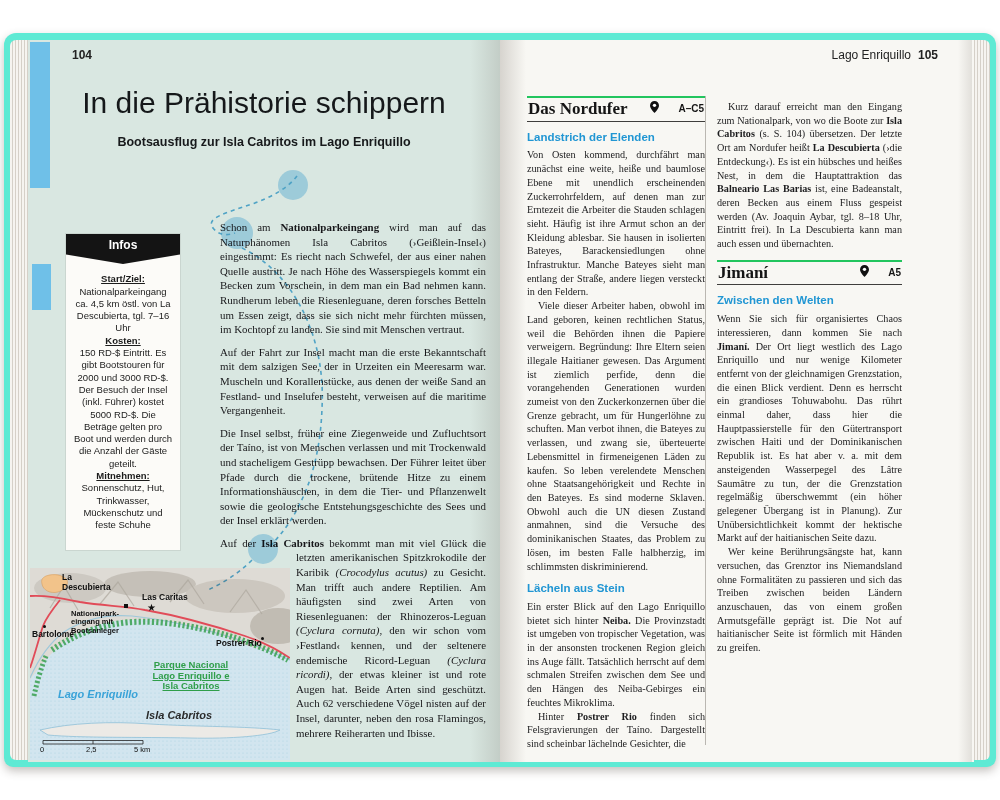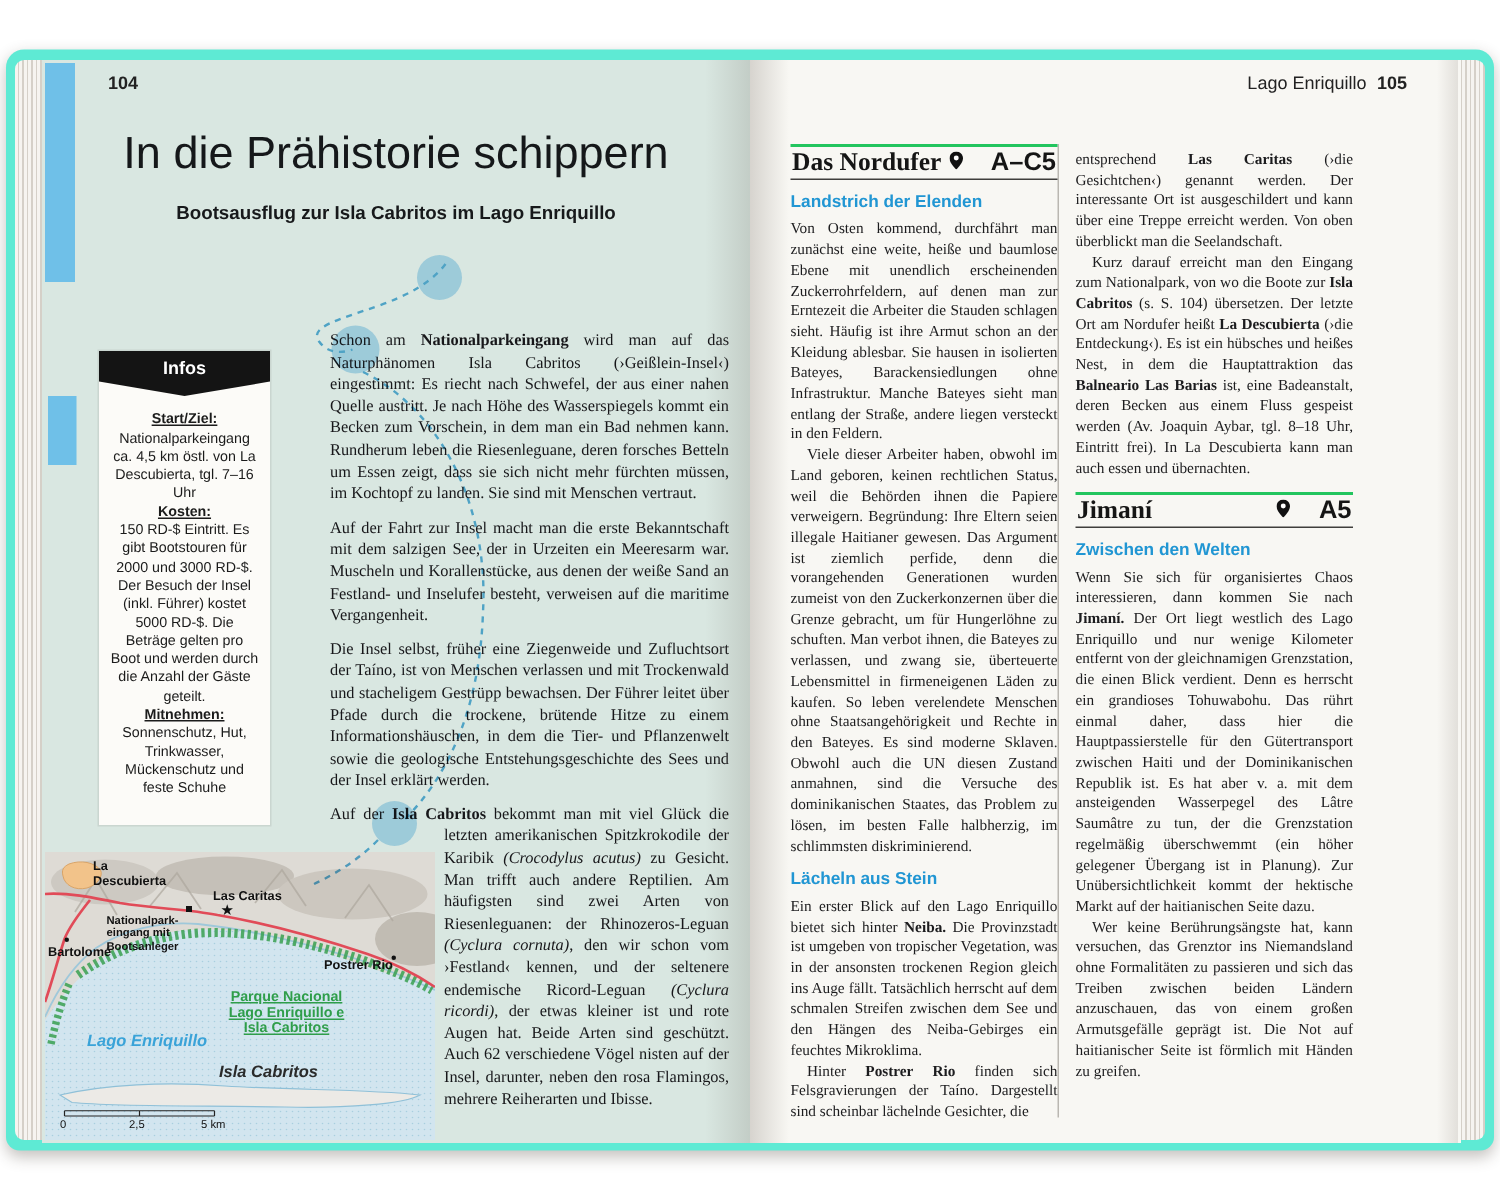--- a/index.html
+++ b/index.html
@@ -62,21 +62,21 @@
   .pageheader{position:absolute;right:36px;top:8px;font-size:12px;color:#222;}
   .pageheader .pnum{font-weight:bold;margin-left:7px;}
   .col-divider{position:absolute;left:205px;top:56px;width:1px;height:649px;background:#bab7b1;}
   .col{position:absolute;font-family:"Liberation Serif",serif;font-size:10.2px;line-height:13.7px;text-align:justify;color:#1c1c1e;}
   .col-l{left:27px;top:56px;width:178px;}
   .col-r{left:217px;top:60px;width:185px;}
   .col p{margin:0;}
   .indent{text-indent:11px;}
   .sect{border-top:2px solid #22c55e;border-bottom:1.5px solid #3f3e3c;display:flex;justify-content:space-between;align-items:center;padding:3px 1px 4px 1px;font-family:"Liberation Sans",sans-serif;}
   .sect-title{font-family:"Liberation Serif",serif;font-weight:bold;font-size:17px;color:#151515;}
-  .sect-ref{font-size:17px;font-weight:bold;color:#151515;display:flex;align-items:center;gap:19px;}
+  .sect-ref{font-size:10px;font-weight:bold;color:#151515;display:flex;align-items:center;gap:19px;}
   .bluehead{font-family:"Liberation Sans",sans-serif;color:var(--c-accent_blue,#2196d3);font-weight:bold;font-size:11.5px;margin:9px 0 4px 0;text-align:left;}
   .mt8{margin-top:9px;}
 
   
   .route{position:absolute;left:0;top:0;z-index:6;pointer-events:none;mix-blend-mode:multiply;}
 </style>
 </head>
 <body>
 
 <div class="stage">
@@ -194,21 +194,20 @@
         </div>
         <div class="bluehead">Landstrich der Elenden</div>
         <p>Von Osten kommend, durchfährt man zunächst eine weite, heiße und baumlose Ebene mit unendlich erscheinenden Zuckerrohrfeldern, auf denen man zur Erntezeit die Arbeiter die Stauden schlagen sieht. Häufig ist ihre Armut schon an der Kleidung ablesbar. Sie hausen in isolierten Bateyes, Barackensiedlungen ohne Infrastruktur. Manche Bateyes sieht man entlang der Straße, andere liegen versteckt in den Feldern.</p>
         <p class="indent">Viele dieser Arbeiter haben, obwohl im Land geboren, keinen rechtlichen Status, weil die Behörden ihnen die Papiere verweigern. Begründung: Ihre Eltern seien illegale Haitianer gewesen. Das Argument ist ziemlich perfide, denn die vorangehenden Generationen wurden zumeist von den Zuckerkonzernen über die Grenze gebracht, um für Hungerlöhne zu schuften. Man verbot ihnen, die Bateyes zu verlassen, und zwang sie, überteuerte Lebensmittel in firmeneigenen Läden zu kaufen. So leben verelendete Menschen ohne Staatsangehörigkeit und Rechte in den Bateyes. Es sind moderne Sklaven. Obwohl auch die UN diesen Zustand anmahnen, sind die Versuche des dominikanischen Staates, das Problem zu lösen, im besten Falle halbherzig, im schlimmsten diskriminierend.</p>
         <div class="bluehead">Lächeln aus Stein</div>
         <p><span>Ein erster Blick auf den Lago Enriquillo bietet sich hinter </span><span class="run-b">Neiba.</span><span> Die Provinzstadt ist umgeben von tropischer Vegetation, was in der ansonsten trockenen Region gleich ins Auge fällt. Tatsächlich herrscht auf dem schmalen Streifen zwischen dem See und den Hängen des Neiba-Gebirges ein feuchtes Mikroklima.</span></p>
         <p class="indent"><span>Hinter </span><span class="run-b">Postrer Rio</span><span> finden sich Felsgravierungen der Taíno. Dargestellt sind scheinbar lächelnde Gesichter, die</span></p>
       </div>
 
       <div class="col col-r">
-        <p><span>entsprechend </span><span class="run-b">Las Caritas</span><span> (›die Gesichtchen‹) genannt werden. Der interessante Ort ist ausgeschildert und kann über eine Treppe erreicht werden. Von oben überblickt man die Seelandschaft.</span></p>
         <p class="indent"><span>Kurz darauf erreicht man den Eingang zum Nationalpark, von wo die Boote zur </span><span class="run-b">Isla Cabritos</span><span> (s. S. 104) übersetzen. Der letzte Ort am Nordufer heißt </span><span class="run-b">La Descubierta</span><span> (›die Entdeckung‹). Es ist ein hübsches und heißes Nest, in dem die Hauptattraktion das </span><span class="run-b">Balneario Las Barias</span><span> ist, eine Badeanstalt, deren Becken aus einem Fluss gespeist werden (Av. Joaquin Aybar, tgl. 8–18 Uhr, Eintritt frei). In La Descubierta kann man auch essen und übernachten.</span></p>
         <div class="sect mt8">
           <span class="sect-title">Jimaní</span>
           <span class="sect-ref">
             <span><svg width="9" height="12" viewBox="0 0 12 16">
                   <path d="M6 0C2.7 0 0 2.7 0 6c0 4.5 6 10 6 10s6-5.5 6-10C12 2.7 9.3 0 6 0z" fill="#111"></path>
                   <circle cx="6" cy="5.8" r="2.2" fill="#fff"></circle>
                 </svg></span>
             <span>A5</span>
           </span>

